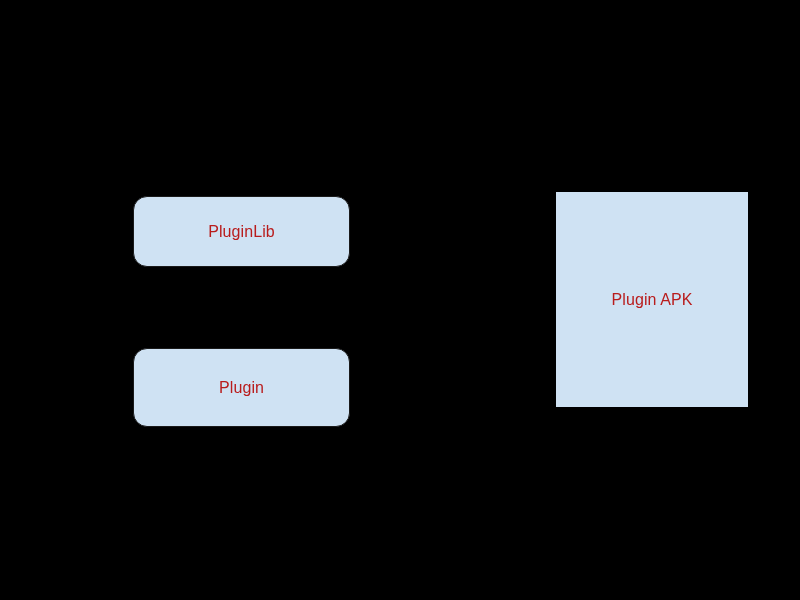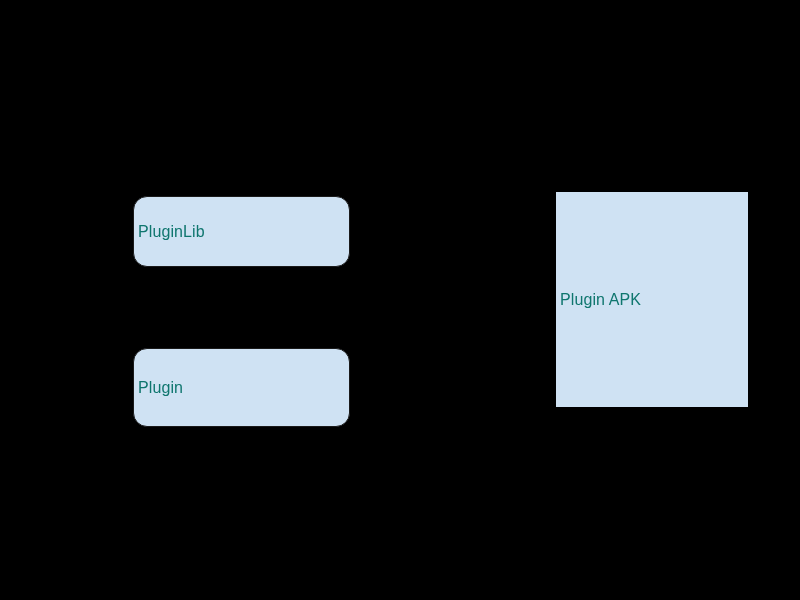--- a/index.html
+++ b/index.html
@@ -18,22 +18,23 @@
     position: relative;
     width: 800px;
     height: 600px;
     background: #000000;
   }
   .node {
     position: absolute;
     box-sizing: border-box;
     display: flex;
     align-items: center;
+    justify-content: center;
     text-align: center;
-    color: #0f766e;
+    color: #b91c1c;
     font-family: "Liberation Sans", sans-serif;
     font-size: 16px;
     line-height: 1.2;
     letter-spacing: 0.1px;
     -webkit-font-smoothing: antialiased;
   }
   .node-label {
     display: block;
     padding: 0 4px;
     white-space: nowrap;

